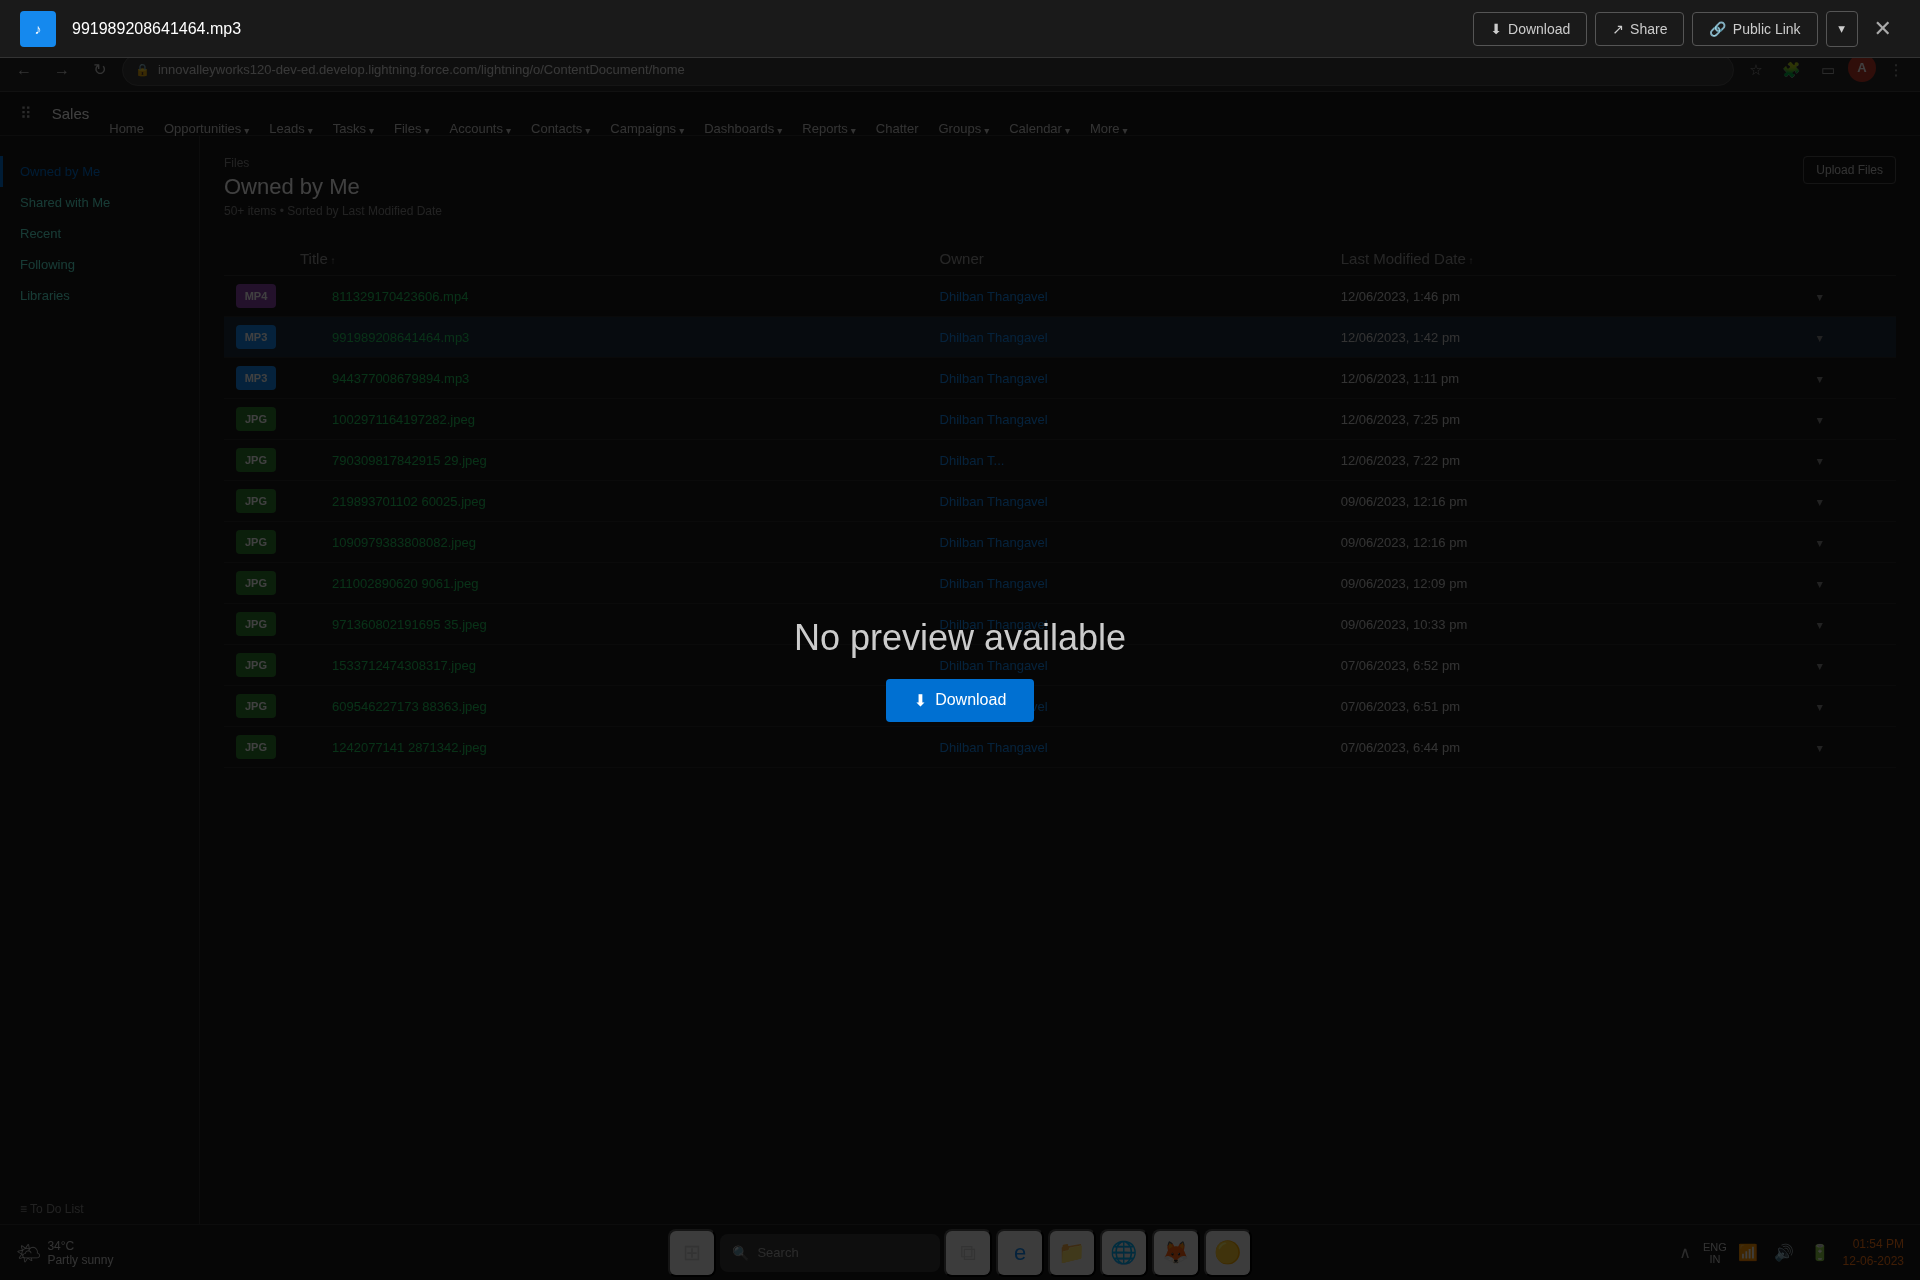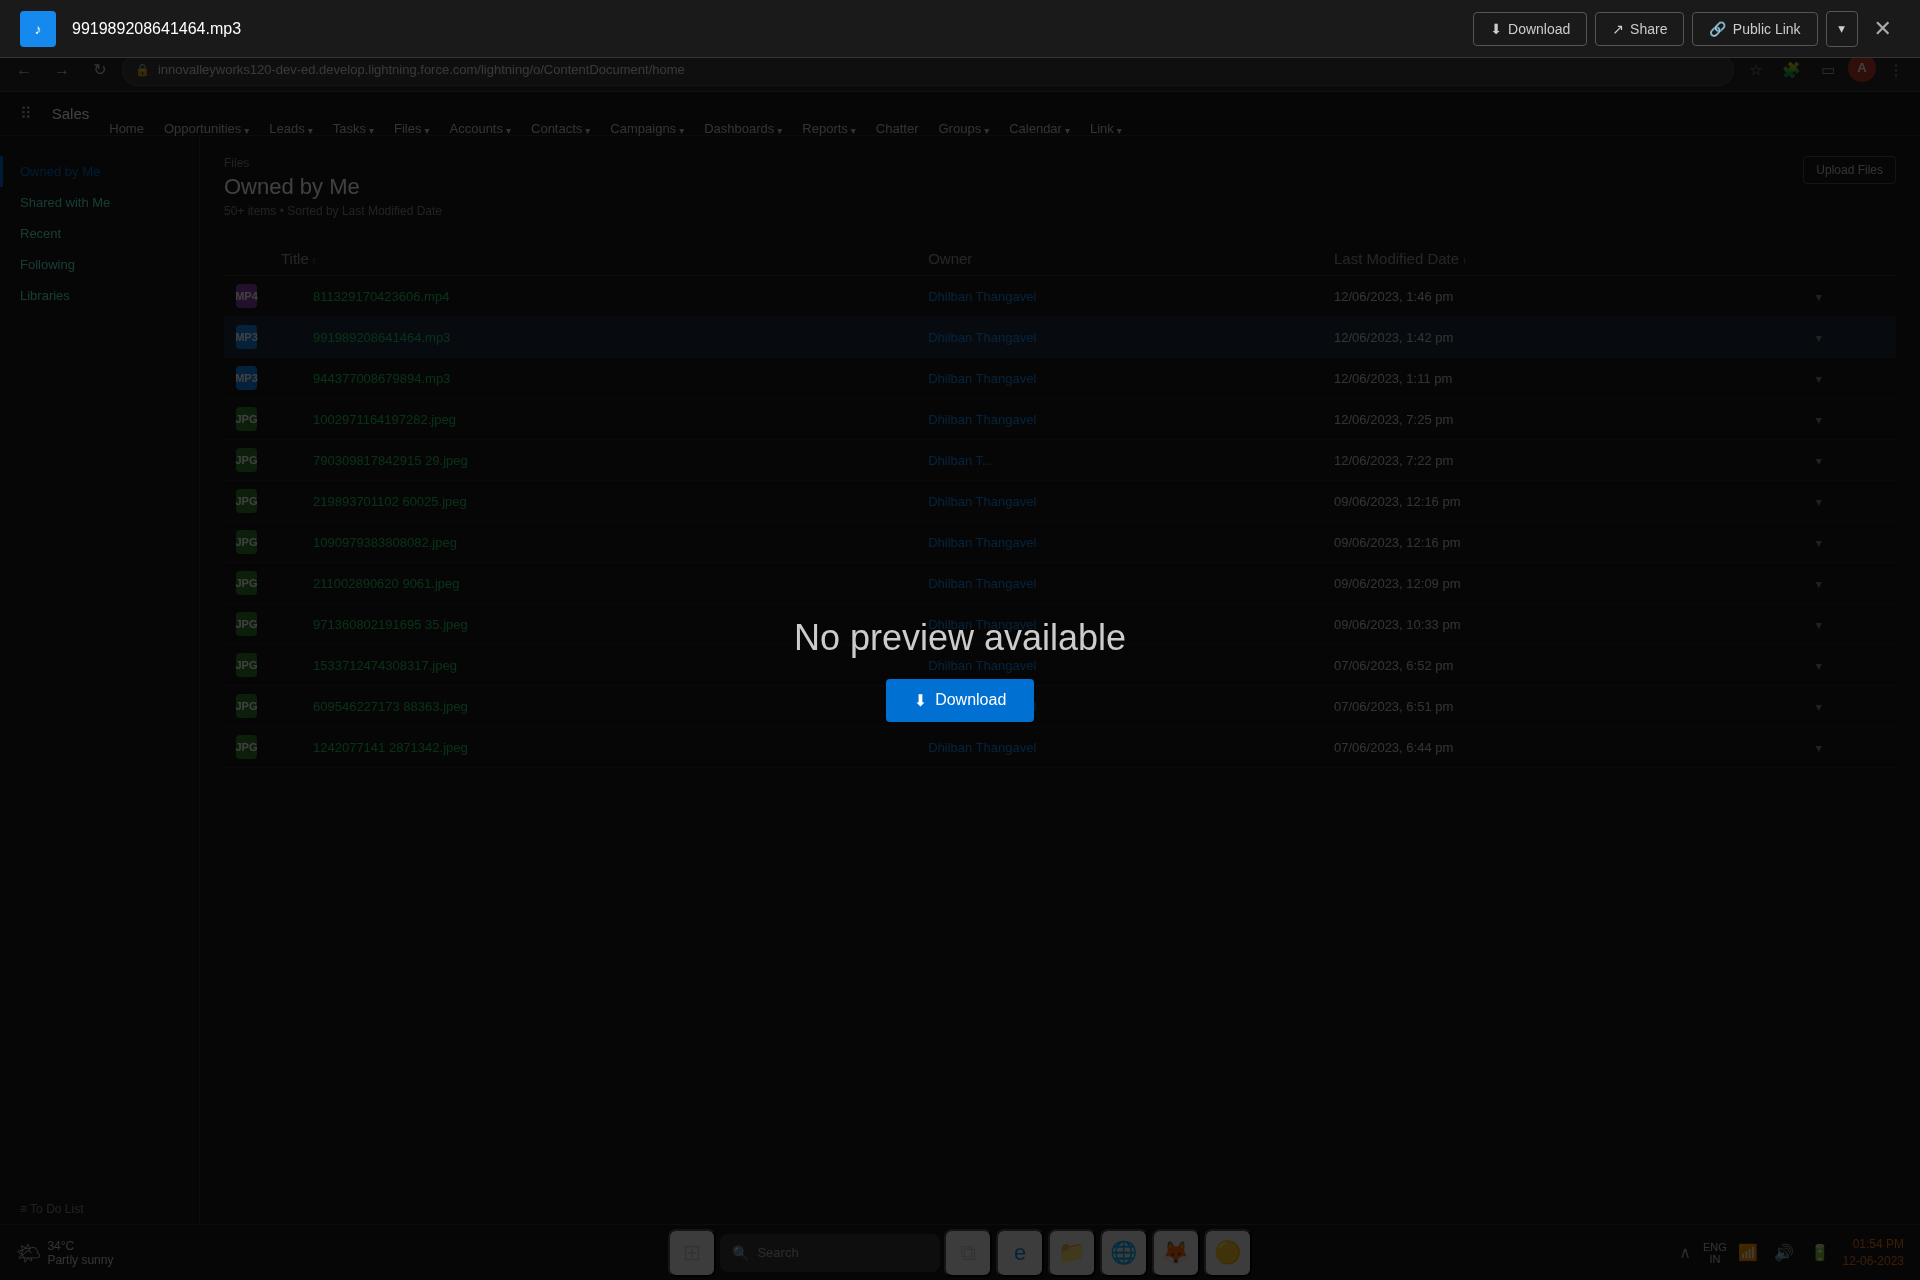--- a/index.html
+++ b/index.html
@@ -275,21 +275,21 @@
     }
     .files-table th.sortable { cursor: pointer; }
     .files-table th.sortable:after { content: ' ↑'; font-size: 10px; }
     .files-table td {
       padding: 8px 12px;
       font-size: 13px;
       color: #ccc;
       border-bottom: 1px solid #2a2a2a;
     }
     .file-row td:first-child { width: 32px; }
-    .file-icon { width: 21px; height: 24px; border-radius: 4px; display: flex; align-items: center; justify-content: center; font-size: 11px; color: white; font-weight: bold; }
+    .file-icon { width: 40px; height: 24px; border-radius: 4px; display: flex; align-items: center; justify-content: center; font-size: 11px; color: white; font-weight: bold; }
     .file-icon.mp4 { background: #8b44ac; }
     .file-icon.mp3 { background: #1589ee; }
     .file-icon.jpeg { background: #2d7b2d; }
     .file-link { color: #22c55e; cursor: pointer; font-size: 13px; margin-left: 32px; }
     .owner-link { color: #1589ee; cursor: pointer; font-size: 13px; }
     .row-menu { color: #888; cursor: pointer; font-size: 12px; }
     .active-row td { background: #1e2d3d; }
 
     
     .taskbar {
@@ -454,21 +454,21 @@
         </div>
       <div class="sf-nav-item">
           <span>Groups</span>
           <span class="sf-nav-chevron">▾</span>
         </div>
       <div class="sf-nav-item">
           <span>Calendar</span>
           <span class="sf-nav-chevron">▾</span>
         </div>
       <div class="sf-nav-item">
-          <span>Link</span>
+          <span>More</span>
           <span class="sf-nav-chevron">▾</span>
         </div>
     </div>
 
     <div class="sf-main">
 
       <div class="sf-sidebar">
         <div class="sidebar-section">
           <div class="sidebar-item active">
             <span>Owned by Me</span>

